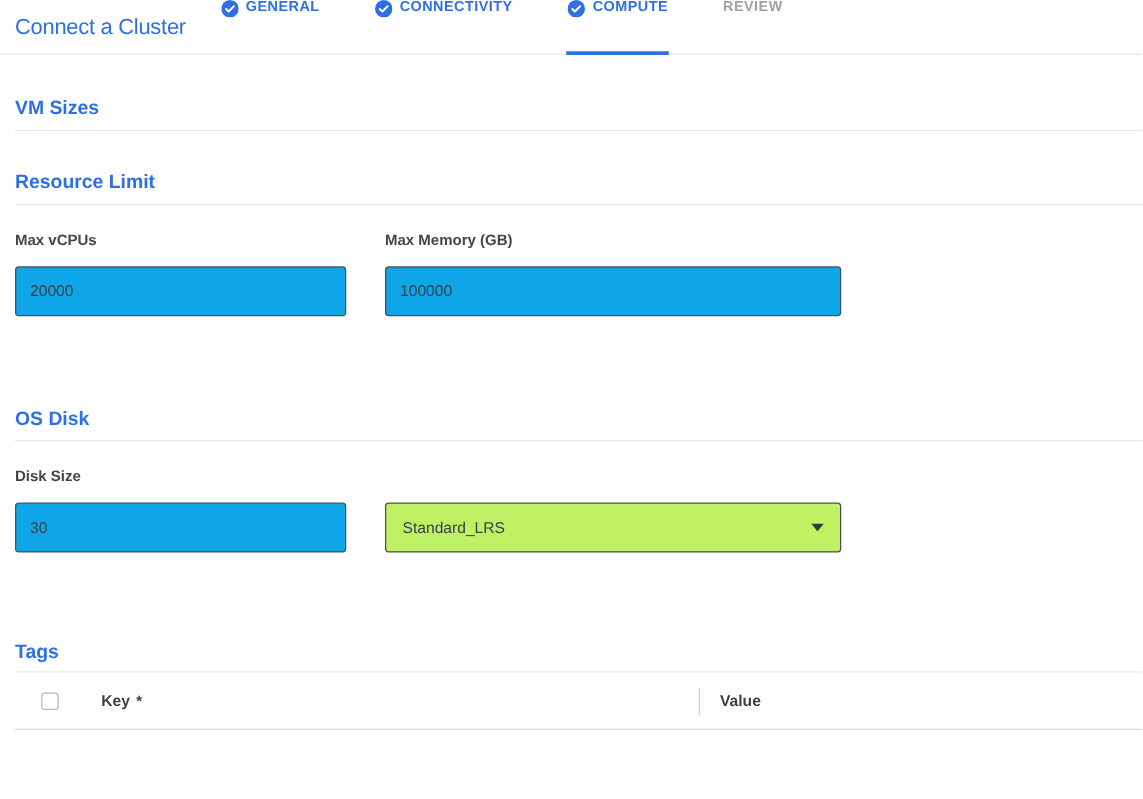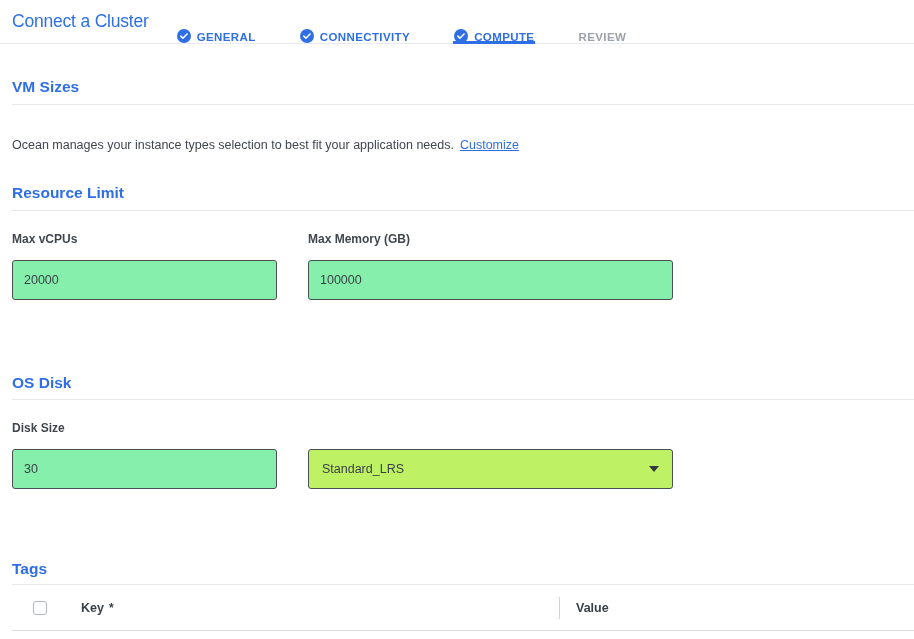--- a/index.html
+++ b/index.html
@@ -3,21 +3,21 @@
 <meta charset="utf-8">
 <style>
   * { margin:0; padding:0; box-sizing:border-box; }
   html,body { width:914px; height:639px; background:#ffffff; overflow:hidden;
     font-family:"Liberation Sans","DejaVu Sans",sans-serif; color:#41464d; }
 
   
   .header { height:44px; display:flex; align-items:center; border-bottom:1px solid #e8eaed; padding-left:12px; }
   .page-title { font-size:17.5px; font-weight:400; color:#2e6fe6; letter-spacing:-0.2px; }
   .tabs { display:flex; align-items:center; height:100%; margin-left:27px; }
-  .tab { display:flex; align-items:flex-end; gap:6px; height:100%; padding:0 1px; margin-right:42px;
+  .tab { display:flex; align-items:flex-start; gap:6px; height:100%; padding:0 1px; margin-right:42px;
          position:relative; cursor:pointer; }
   .tab-label { font-size:11.5px; font-weight:600; letter-spacing:0.4px; color:#2e6fe6; }
   .tab.inactive .tab-label { color:#9ba2ab; }
   .tab.active::after { content:""; position:absolute; left:0; right:0; bottom:-1px; height:3px; background:#2e6fe6; }
   .check-icon { width:14px; height:14px; display:block; }
 
   
   .main { padding-left:12px; }
   .section-heading { font-size:15.5px; font-weight:700; color:#2e6fe6; line-height:20px; }
   .rule { height:1px; background:#e6e8eb; width:100%; }
@@ -30,21 +30,21 @@
   .h-res  { margin-top:31px; }
   .r-res  { margin-top:7px; }
 
   .field-labels { display:flex; margin-top:21px; }
   .field-row    { display:flex; margin-top:13px; }
   .col1 { width:265px; }
   .col2 { width:365px; margin-left:31px; }
   .field-label { font-size:12px; font-weight:600; color:#41464d; line-height:15px; }
 
   .text-input { width:100%; height:40px; border:1px solid #4a4f55; border-radius:3px;
-    padding:0 11px; font-family:inherit; font-size:12.5px; color:#3a4047; background:#86efac; outline:none; }
+    padding:0 11px; font-family:inherit; font-size:12.5px; color:#3a4047; background:#0ea5e9; outline:none; }
 
   .select-box { width:100%; height:40px; border:1px solid #4a4f55; border-radius:3px;
     display:flex; align-items:center; justify-content:space-between; padding:0 13px;
     font-size:12.5px; color:#3a4047; cursor:pointer; background:#bef264; }
   .caret-down { width:0; height:0; border-left:5.5px solid transparent; border-right:5.5px solid transparent;
     border-top:6.5px solid #33383e; }
 
   .h-os   { margin-top:73px; }
   .r-os   { margin-top:6px; }
 
@@ -91,21 +91,20 @@
     <div class="tab inactive">
       <span class="tab-label">REVIEW</span>
     </div>
   </div>
 </div>
 
 <div class="main">
 
   <div class="section-heading h-vm">VM Sizes</div>
   <div class="rule r-vm"></div>
-  <div class="desc-row"><span>Ocean manages your instance types selection to best fit your application needs.</span><span class="link">Customize</span></div>
 
   <div class="section-heading h-res">Resource Limit</div>
   <div class="rule r-res"></div>
 
   <div class="field-labels">
     <div class="col1 field-label">Max vCPUs</div>
     <div class="col2 field-label">Max Memory (GB)</div>
   </div>
   <div class="field-row">
     <div class="col1">

